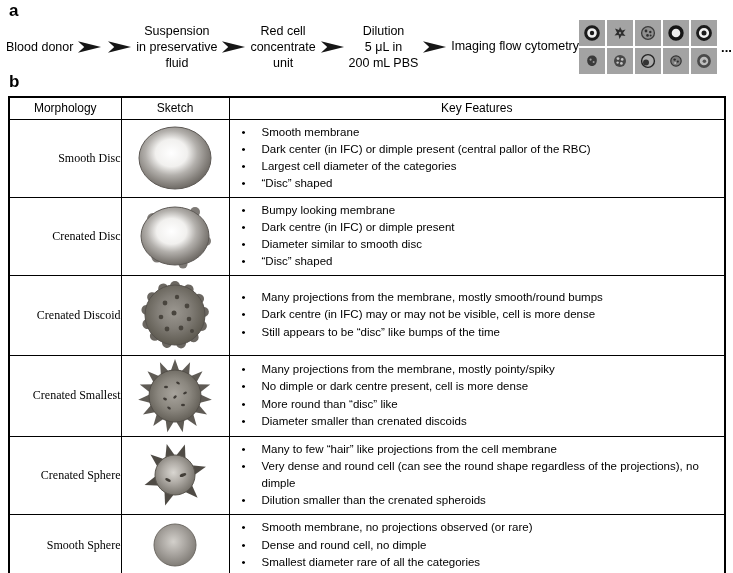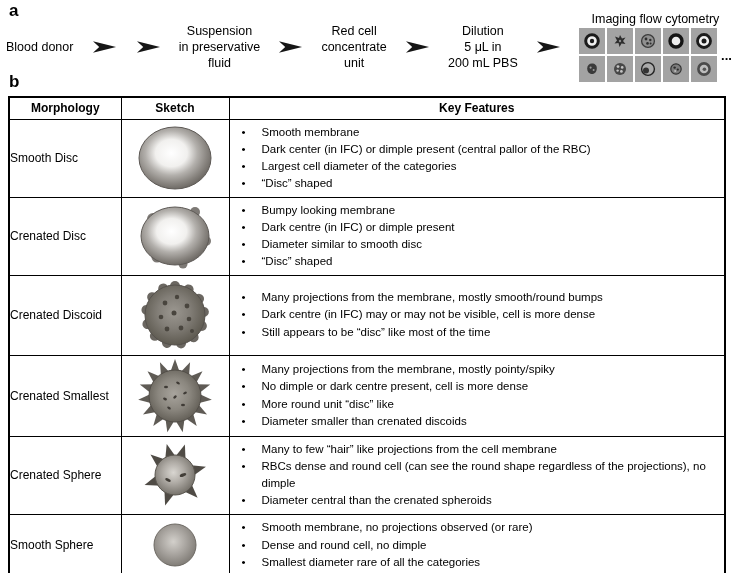--- a/index.html
+++ b/index.html
@@ -21,21 +21,21 @@
   .flow {
     position: absolute; left: 6px; right: 1px; top: 8px; height: 78px;
     display: flex; align-items: center; justify-content: space-between;
   }
   .flow-step {
     white-space: pre-line; text-align: center;
     font-size: 12.5px; line-height: 1.28;
     flex: 0 0 auto;
   }
   .flow-arrow { flex: 0 0 auto; display: flex; align-items: center; padding: 0 1px; }
-  .cyto-panel { flex: 0 0 auto; display: flex; flex-direction: column; align-items: center; }
+  .cyto-panel { flex: 0 0 auto; display: flex; align-items: center; }
   .cyto-title { font-size: 12.5px; margin-bottom: 2px; }
   .cyto-wrap { display: flex; align-items: center; }
   .cyto-grid {
     display: grid;
     grid-template-columns: repeat(5, 26px);
     grid-template-rows: repeat(2, 26px);
     gap: 2px;
   }
   .thumb {
     background: #a3a3a3;
@@ -48,27 +48,27 @@
   .panel-b .panel-label { position: static; display: block; margin: 0 0 4px 9px; }
   table.morph {
     border-collapse: collapse;
     margin-left: 8px;
     width: 718px;
     table-layout: fixed;
   }
   table.morph { border: 2px solid #000; }
   .morph th, .morph td { border: 1px solid #000; }
   .morph th {
-    font-size: 12px; font-weight: bold; text-align: center;
+    font-size: 12px; font-weight: normal; text-align: center;
     height: 22px; padding: 2px;
   }
   .col-morph { width: 112px; }
   .col-sketch { width: 108px; }
   .col-features { width: auto; }
-  .cell-morph { text-align: left; vertical-align: middle; font-size: 12px; }
+  .cell-morph { text-align: right; vertical-align: middle; font-size: 12px; font-family: Liberation Serif, serif; }
   .cell-sketch { text-align: center; vertical-align: middle; }
   .cell-sketch svg { display: block; margin: 0 auto; }
   .cell-features { vertical-align: middle; padding: 4px 14px 4px 0; }
   .features { list-style: none; }
   .features li {
     position: relative;
     font-size: 11.5px; line-height: 1.5;
     padding-left: 32px;
   }
   .features li::before {
@@ -334,21 +334,21 @@
                 <circle cx="28" cy="50" r="2.4"></circle>
                   <circle cx="42" cy="49" r="2.4"></circle>
                   <circle cx="53" cy="52" r="2"></circle>
               </g>
             </svg>
           </td>
           <td class="cell-features">
             <ul class="features">
               <li>Many projections from the membrane, mostly smooth/round bumps</li>
               <li>Dark centre (in IFC) may or may not be visible, cell is more dense</li>
-              <li>Still appears to be “disc” like most of the time</li>
+              <li>Still appears to be “disc” like bumps of the time</li>
             </ul>
           </td>
         </tr>
 
         <tr class="row-h3">
           <td class="cell-morph">Crenated Smallest</td>
           <td class="cell-sketch">
             <svg width="74" height="74" viewBox="0 0 74 74">
               <g fill="#5f5b55">
                 <use href="#spike4"></use>
@@ -376,21 +376,21 @@
                 <ellipse cx="37" cy="38" rx="2" ry="1.2" transform="rotate(-40 37 38)"></ellipse>
                   <ellipse cx="45" cy="46" rx="2" ry="1.2"></ellipse>
                 <ellipse cx="31" cy="49" rx="2" ry="1.2" transform="rotate(35 31 49)"></ellipse>
               </g>
             </svg>
           </td>
           <td class="cell-features">
             <ul class="features">
               <li>Many projections from the membrane, mostly pointy/spiky</li>
               <li>No dimple or dark centre present, cell is more dense</li>
-              <li>More round unit “disc” like</li>
+              <li>More round than “disc” like</li>
               <li>Diameter smaller than crenated discoids</li>
             </ul>
           </td>
         </tr>
 
         <tr class="row-h4">
           <td class="cell-morph">Crenated Sphere</td>
           <td class="cell-sketch">
             <svg width="70" height="66" viewBox="0 0 70 66">
               <g fill="#4f4b45">
@@ -403,22 +403,22 @@
                 <use href="#spike5" transform="rotate(345 35 33)"></use>
               </g>
               <circle cx="35" cy="33" r="20" fill="url(#gradSphereC)" stroke="#5a564f" stroke-width="1"></circle>
               <ellipse cx="43" cy="33" rx="3.4" ry="1.6" fill="#423e38" transform="rotate(-20 43 33)"></ellipse>
               <ellipse cx="28" cy="38" rx="3" ry="1.5" fill="#423e38" transform="rotate(25 28 38)"></ellipse>
             </svg>
           </td>
           <td class="cell-features">
             <ul class="features">
               <li>Many to few “hair” like projections from the cell membrane</li>
-              <li>RBCs dense and round cell (can see the round shape regardless of the projections), no dimple</li>
-              <li>Diameter central than the crenated spheroids</li>
+              <li>Very dense and round cell (can see the round shape regardless of the projections), no dimple</li>
+              <li>Dilution smaller than the crenated spheroids</li>
             </ul>
           </td>
         </tr>
 
         <tr class="row-h5">
           <td class="cell-morph">Smooth Sphere</td>
           <td class="cell-sketch">
             <svg width="48" height="48" viewBox="0 0 48 48">
               <circle cx="24" cy="24" r="21" fill="url(#gradSphereS)" stroke="#6e6a64" stroke-width="1"></circle>
             </svg>

